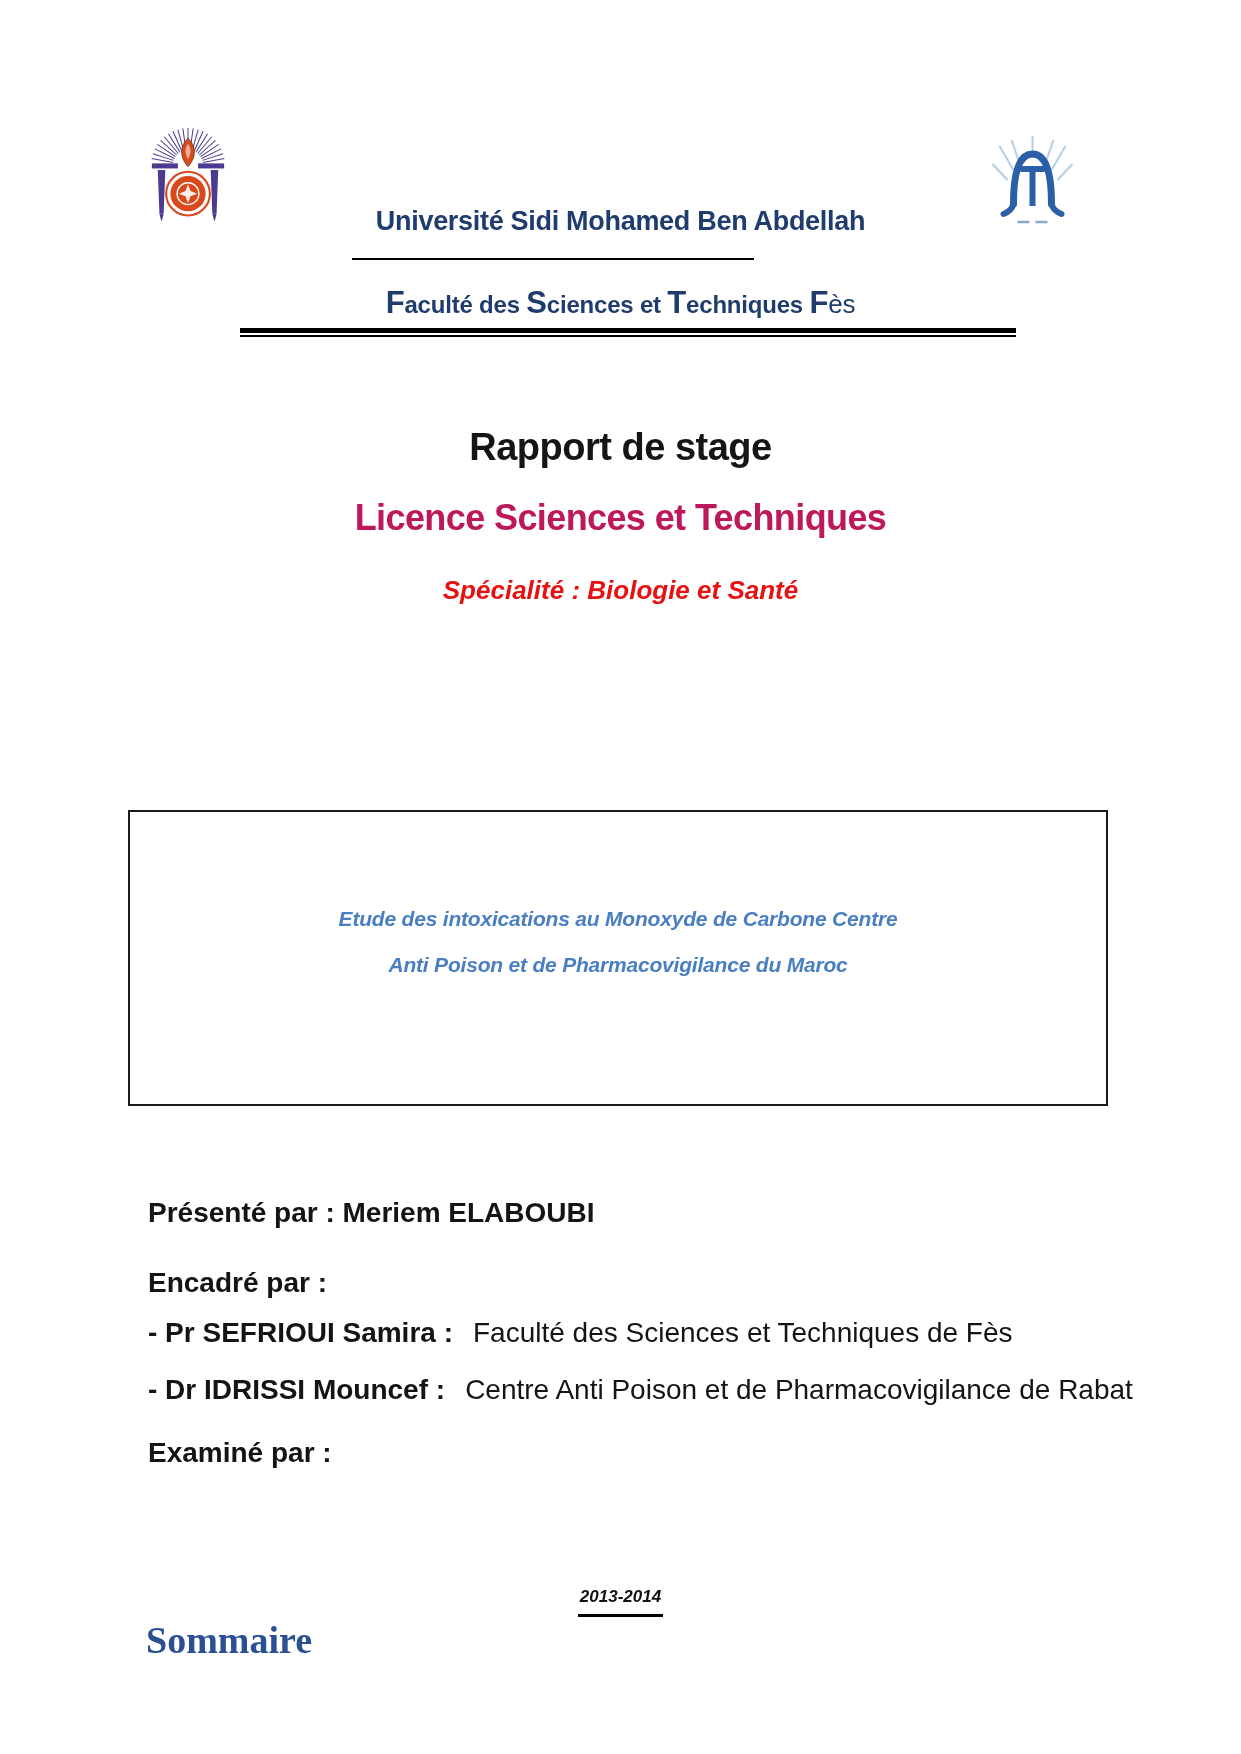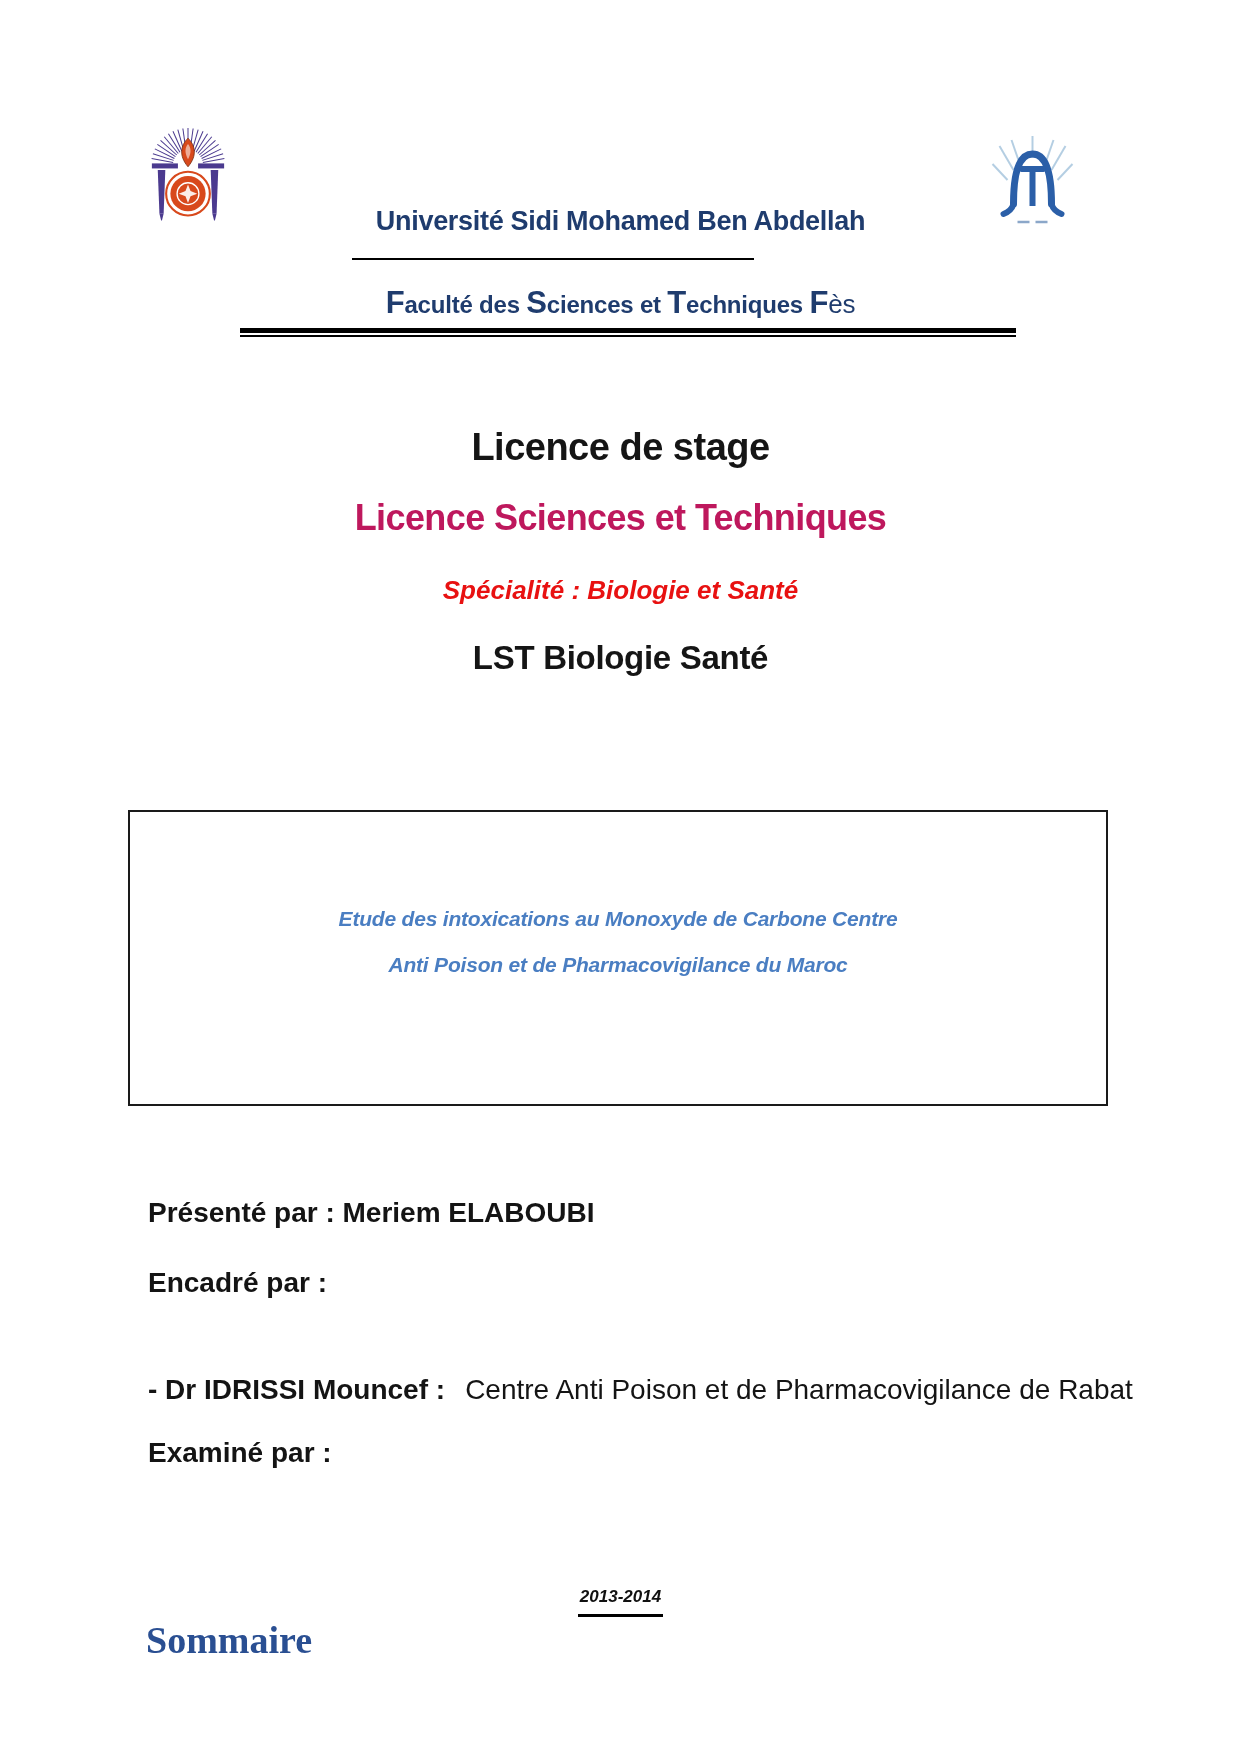--- a/index.html
+++ b/index.html
@@ -114,34 +114,36 @@
       <line x1="30" y1="92" x2="42" y2="92" stroke="#8ba7c9" stroke-width="2.5"></line>
       <line x1="48" y1="92" x2="60" y2="92" stroke="#8ba7c9" stroke-width="2.5"></line>
     </svg>
   </div>
 
   <div class="abs centered university">Université Sidi Mohamed Ben Abdellah</div>
   <div class="abs thin-rule"></div>
   <div class="abs centered faculty"><span class="cap">F</span><span>aculté des </span><span class="cap">S</span><span>ciences et </span><span class="cap">T</span><span>echniques </span><span class="cap">F</span><span class="suffix">ès</span></div>
   <div class="abs double-rule"></div>
 
-  <h1 class="abs centered report-type">Licence de stage</h1>
+  <h1 class="abs centered report-type">Rapport de stage</h1>
   <div class="abs centered degree">Licence Sciences et Techniques</div>
   <div class="abs centered specialty">Spécialité : Biologie et Santé</div>
-  <div class="abs centered program">LST Biologie Santé</div>
 
   <div class="abs subject-box">
     <div class="subject-text">
       <div>Etude des intoxications au Monoxyde de Carbone Centre</div>
       <div>Anti Poison et de Pharmacovigilance du Maroc</div>
     </div>
   </div>
 
   <div class="abs row r-presented"><b>Présenté par : Meriem ELABOUBI</b></div>
   <div class="abs row r-encadre"><b>Encadré par :</b></div>
+  <div class="abs row r-sup1">
+    <span class="p-name">- Pr SEFRIOUI Samira :</span><span class="p-aff">Faculté des Sciences et Techniques de Fès</span>
+  </div>
   <div class="abs row r-sup2">
     <span class="p-name">- Dr IDRISSI Mouncef :</span><span class="p-aff">Centre Anti Poison et de Pharmacovigilance de Rabat</span>
   </div>
   <div class="abs row r-examine"><b>Examiné par :</b></div>
 
   <div class="abs centered year"><span class="u">2013-2014</span></div>
   <div class="abs sommaire">Sommaire</div>
 
 </div>
 

